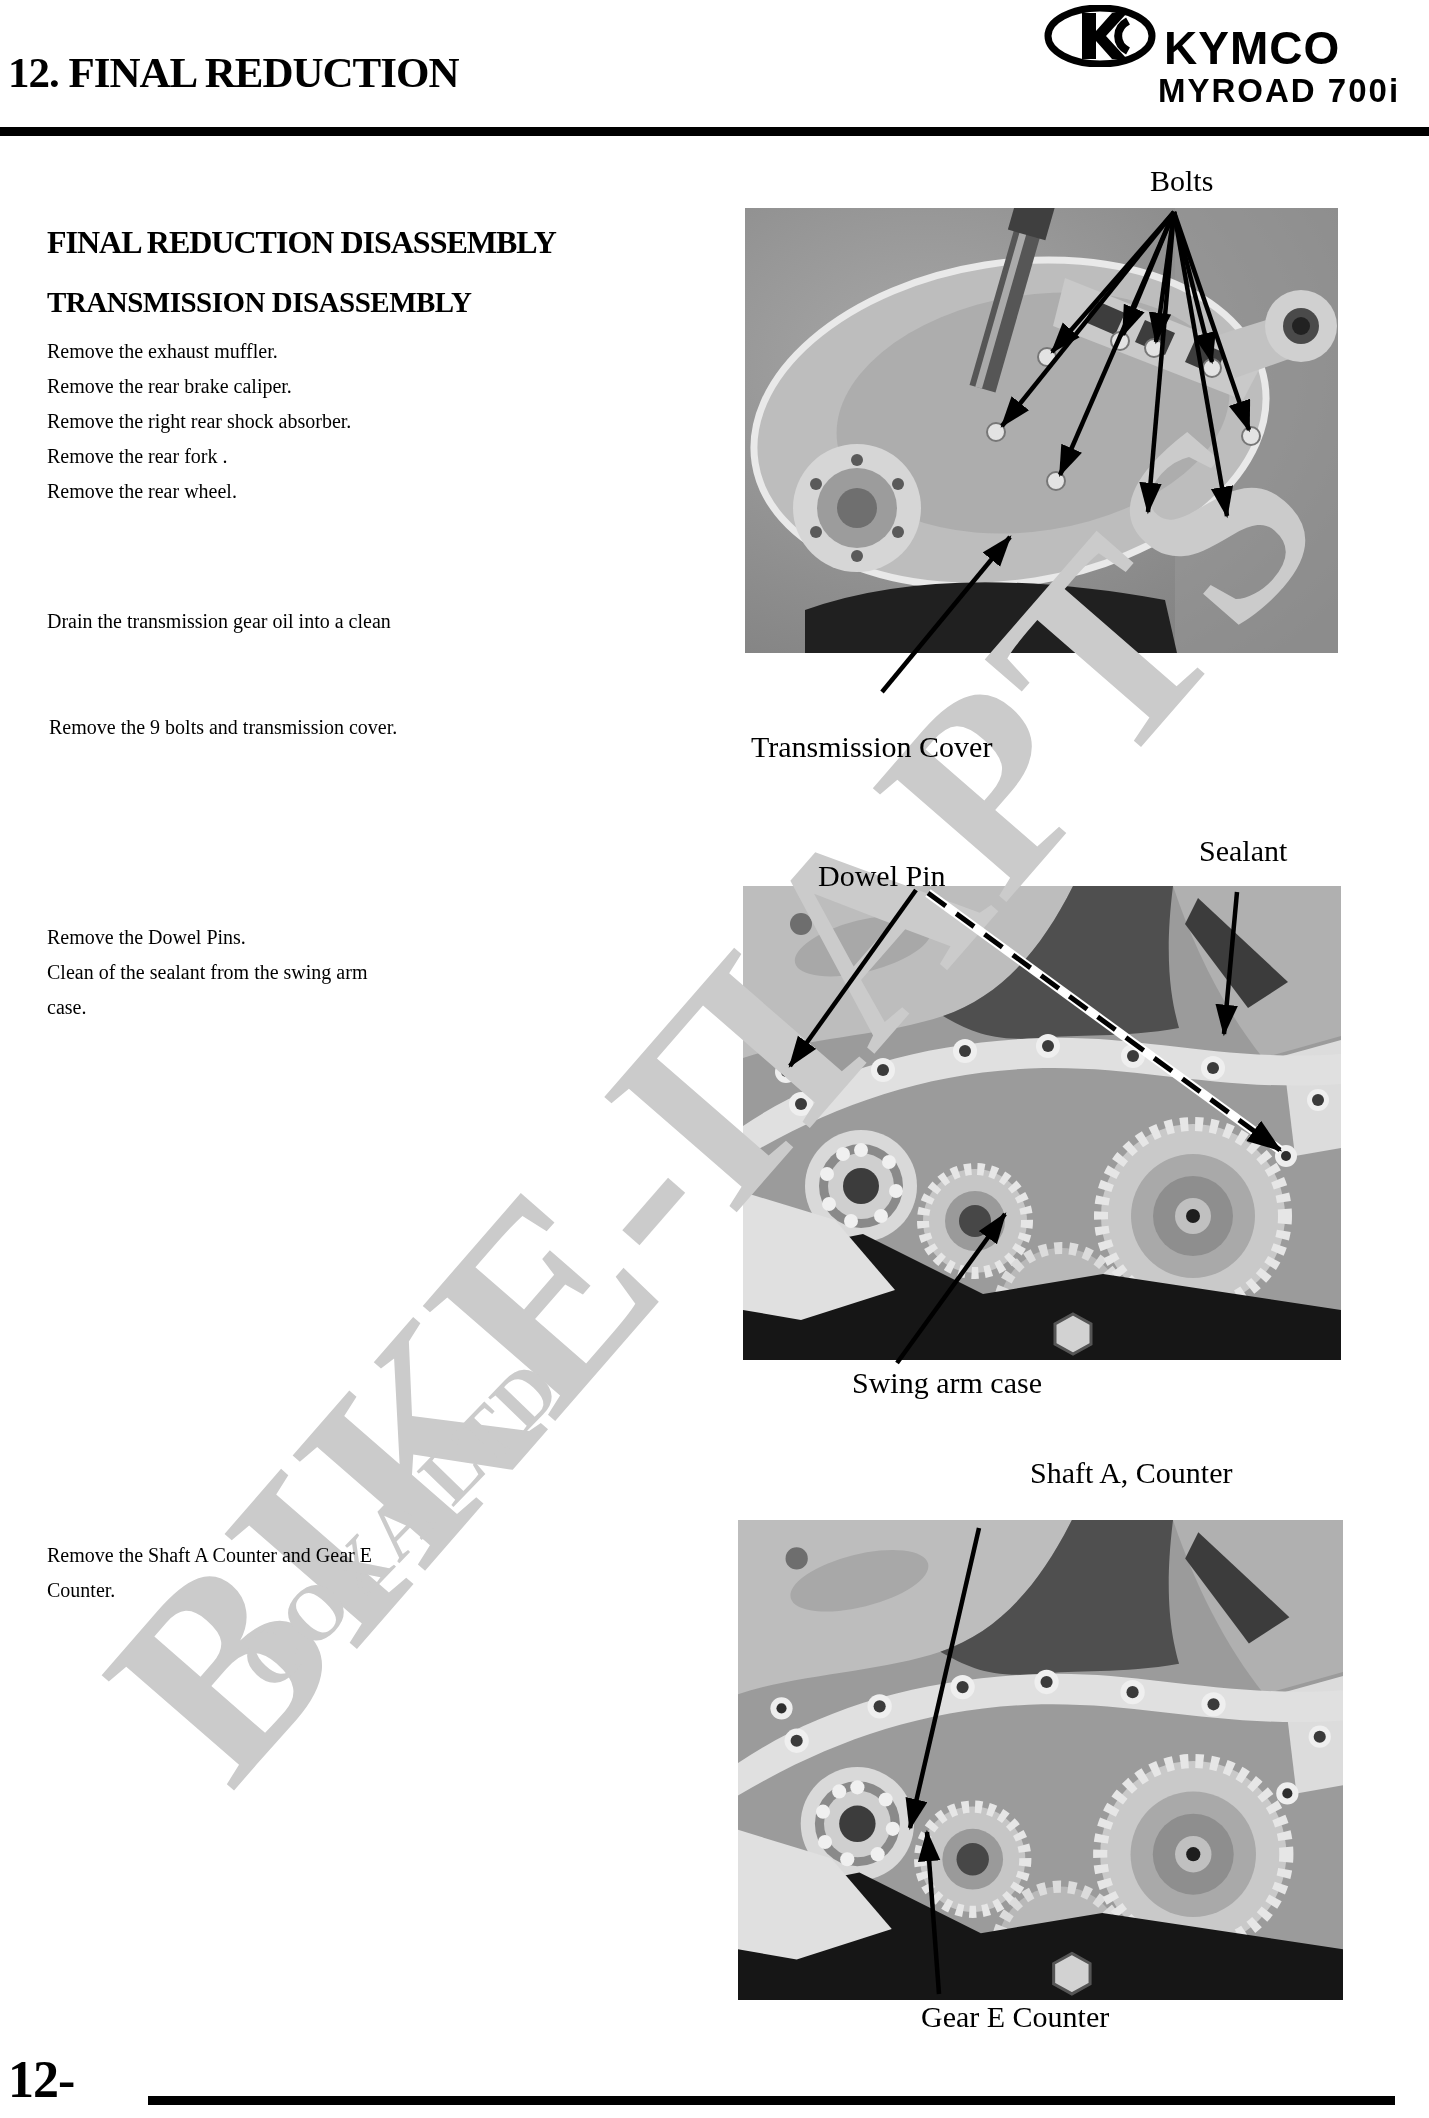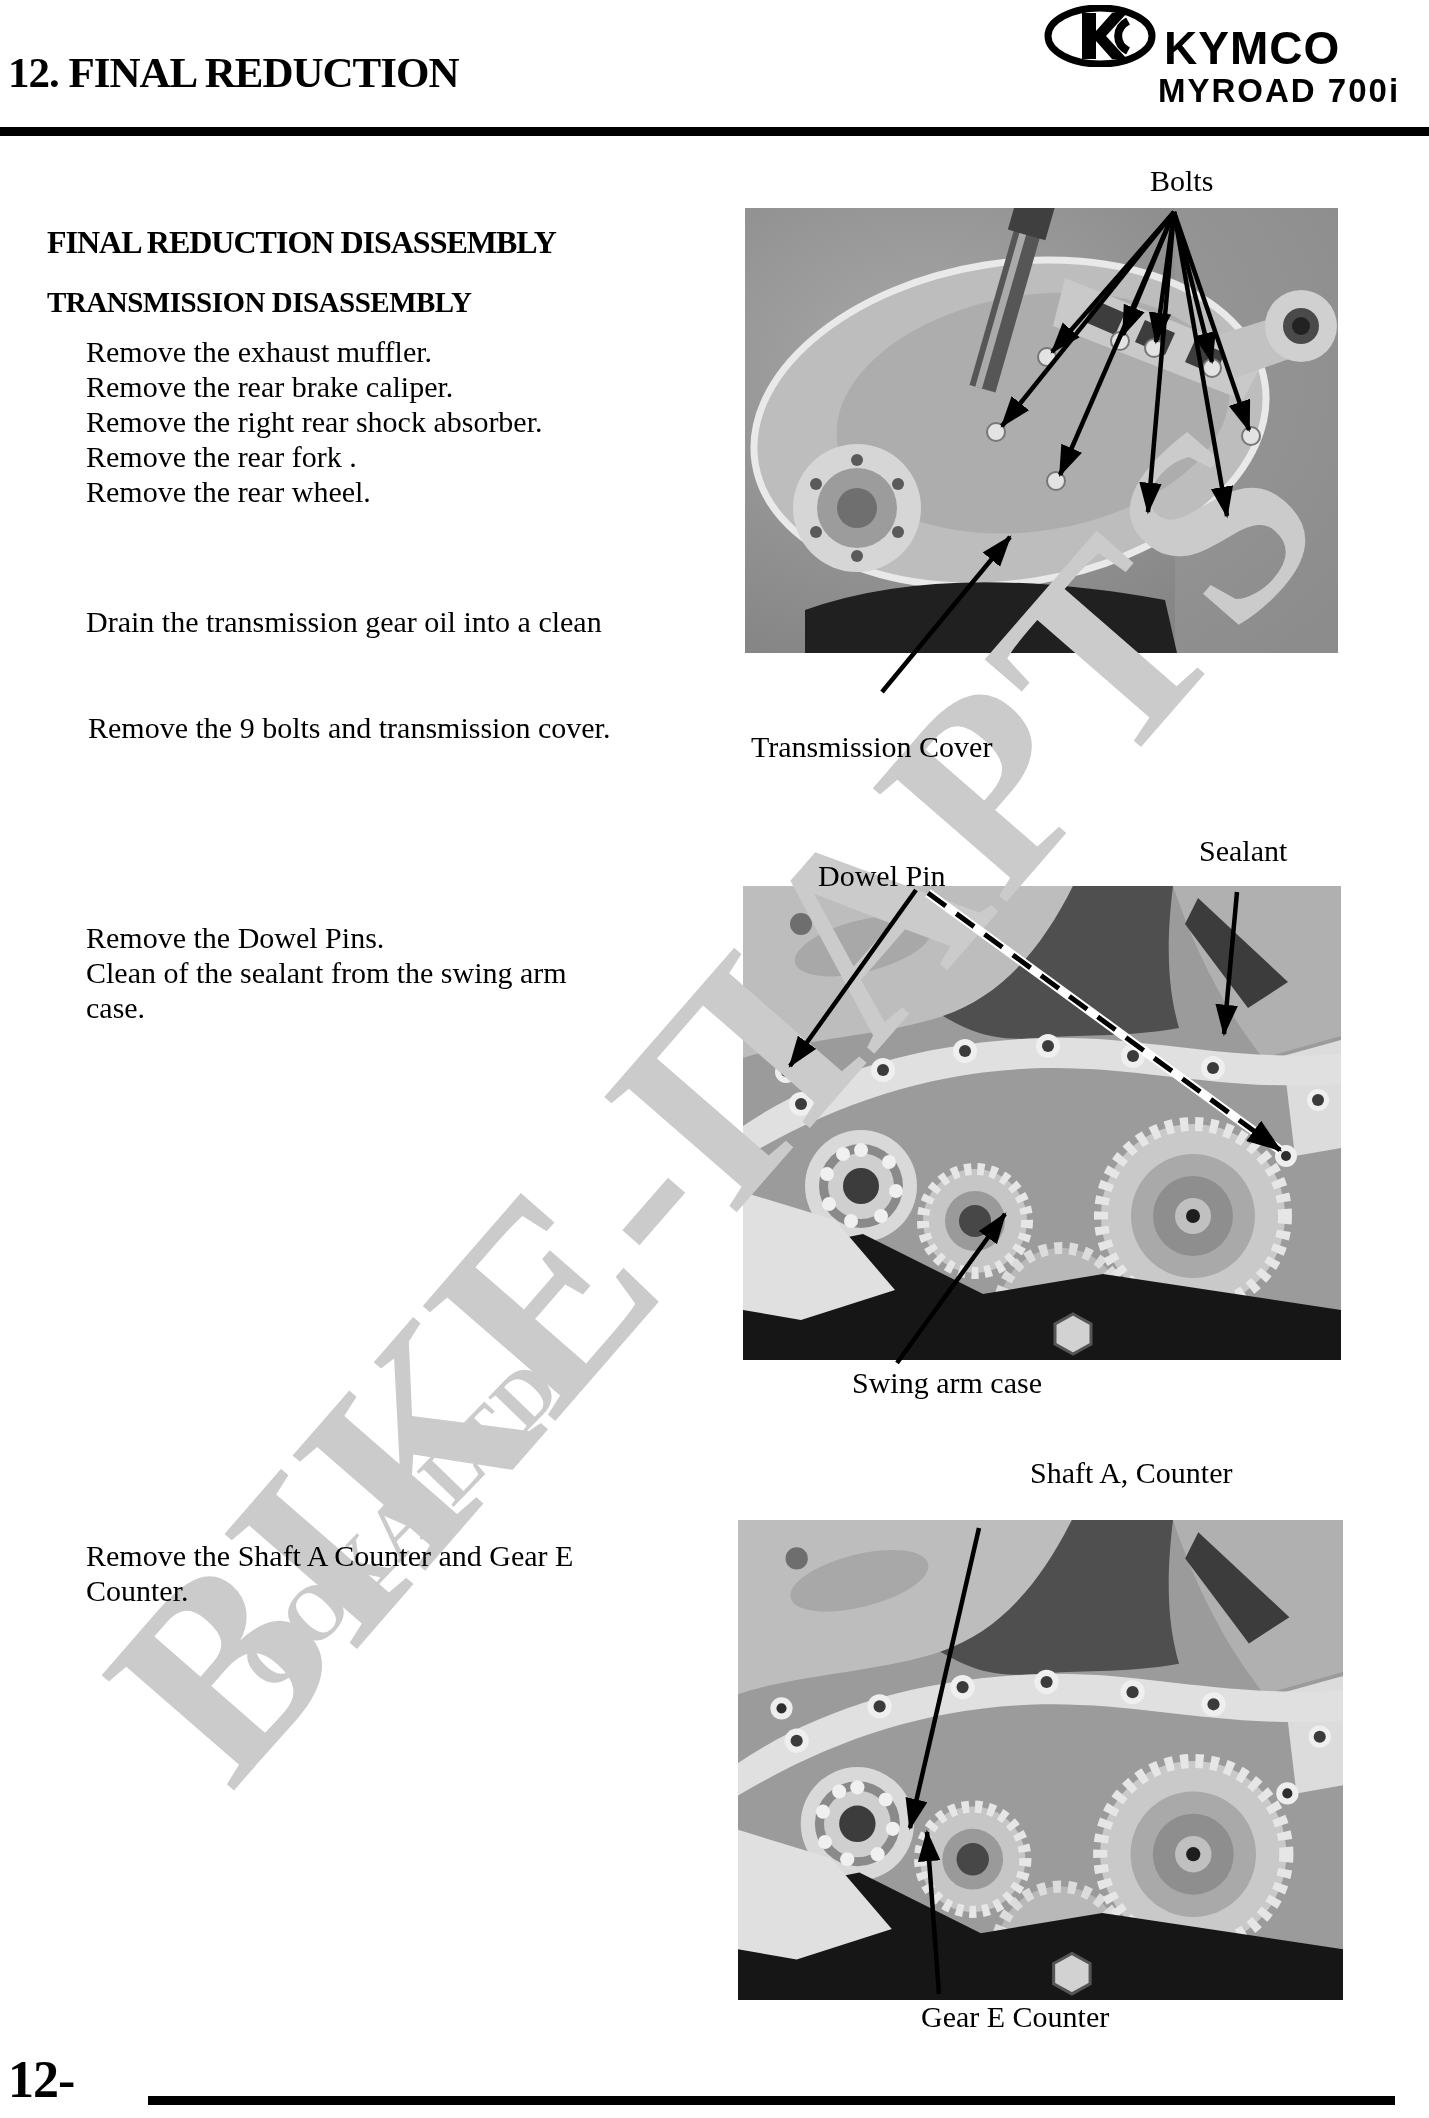--- a/index.html
+++ b/index.html
@@ -11,21 +11,21 @@
   
   .chapter-title{left:8px;top:48px;font-size:43px;font-weight:700;letter-spacing:-1px;white-space:nowrap;}
   .brand-word{left:1164px;top:6px;font-family:"Liberation Sans","DejaVu Sans",sans-serif;
     font-size:46px;font-weight:700;letter-spacing:1px;white-space:nowrap;margin-top:15px;}
   .model-name{left:1158px;top:72px;font-family:"Liberation Sans","DejaVu Sans",sans-serif;
     font-size:33px;font-weight:700;letter-spacing:2px;white-space:nowrap;}
   .header-rule{left:0;top:127px;width:1429px;height:9px;background:#000;}
   
   .h1s{left:47px;top:224px;font-size:32px;font-weight:700;letter-spacing:-1px;white-space:nowrap;}
   .h2s{left:47px;top:286px;font-size:29px;font-weight:700;letter-spacing:-0.5px;white-space:nowrap;}
-  .para{font-size:30px;line-height:35px;white-space:nowrap;margin-left:39px;}
+  .para{font-size:20px;line-height:35px;white-space:nowrap;}
   .p1{left:47px;top:334px;}
   .p2{left:47px;top:604px;}
   .p3{left:49px;top:710px;}
   .p4{left:47px;top:920px;}
   .p5{left:47px;top:1538px;}
   
   .fig-label{font-size:30px;white-space:nowrap;}
   .lbl-bolts{left:1150px;top:164px;}
   .cap-cover{left:751px;top:694px;margin-top:36px;}
   .lbl-dowel{left:818px;top:843px;margin-top:16px;}

